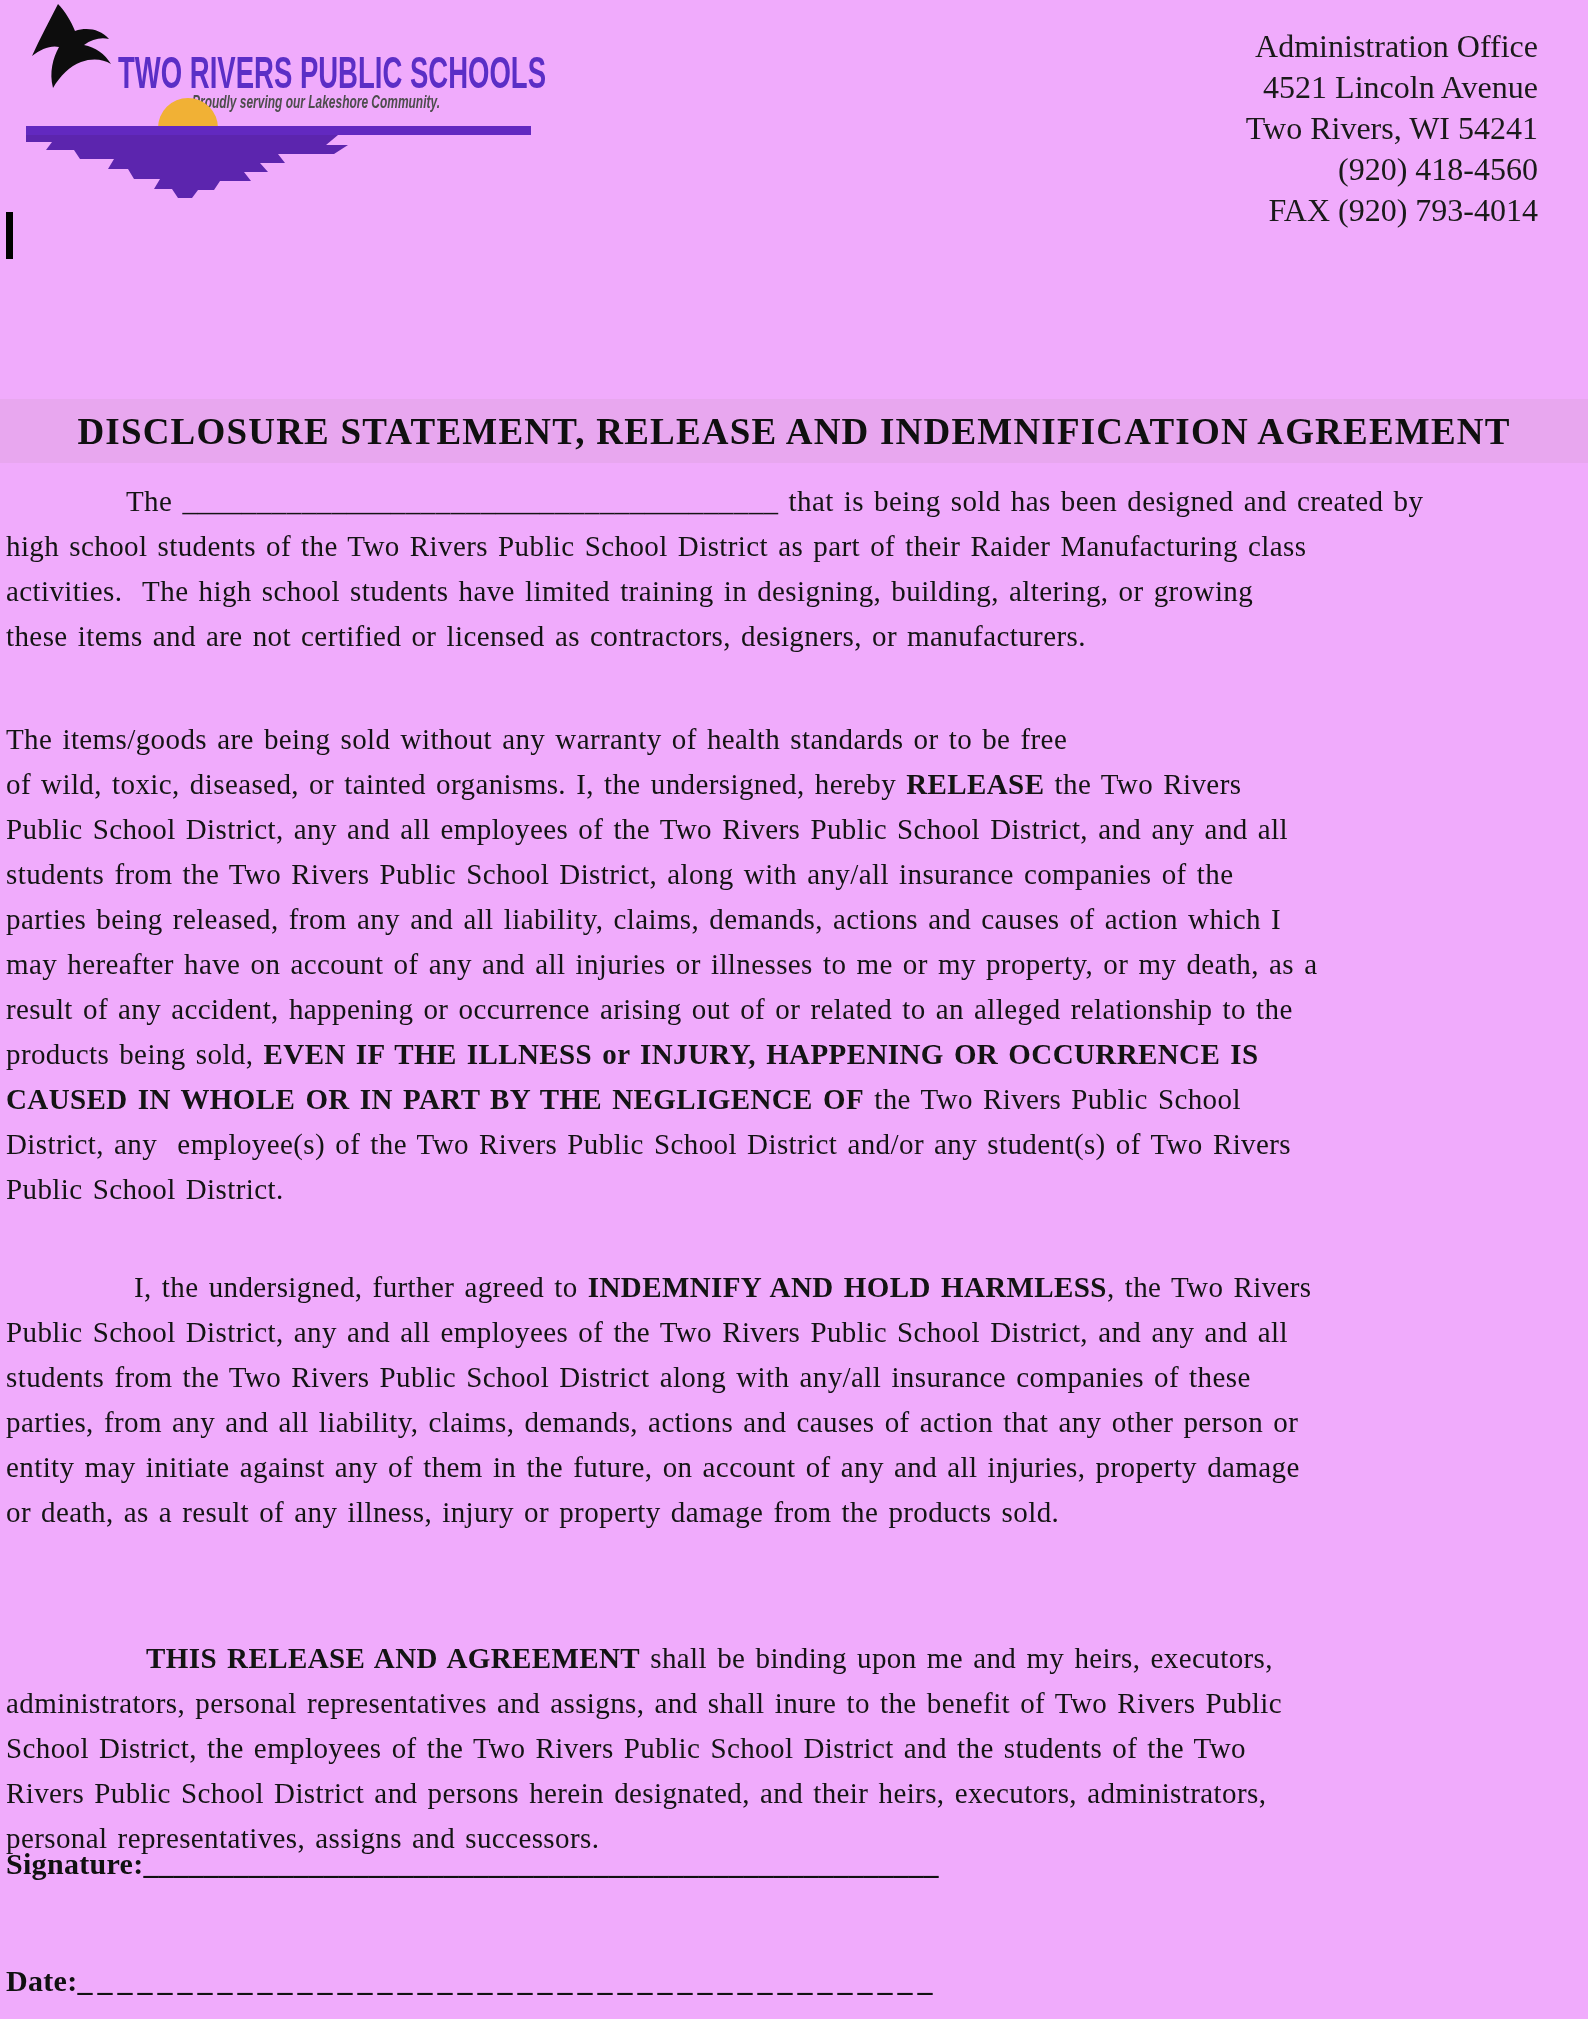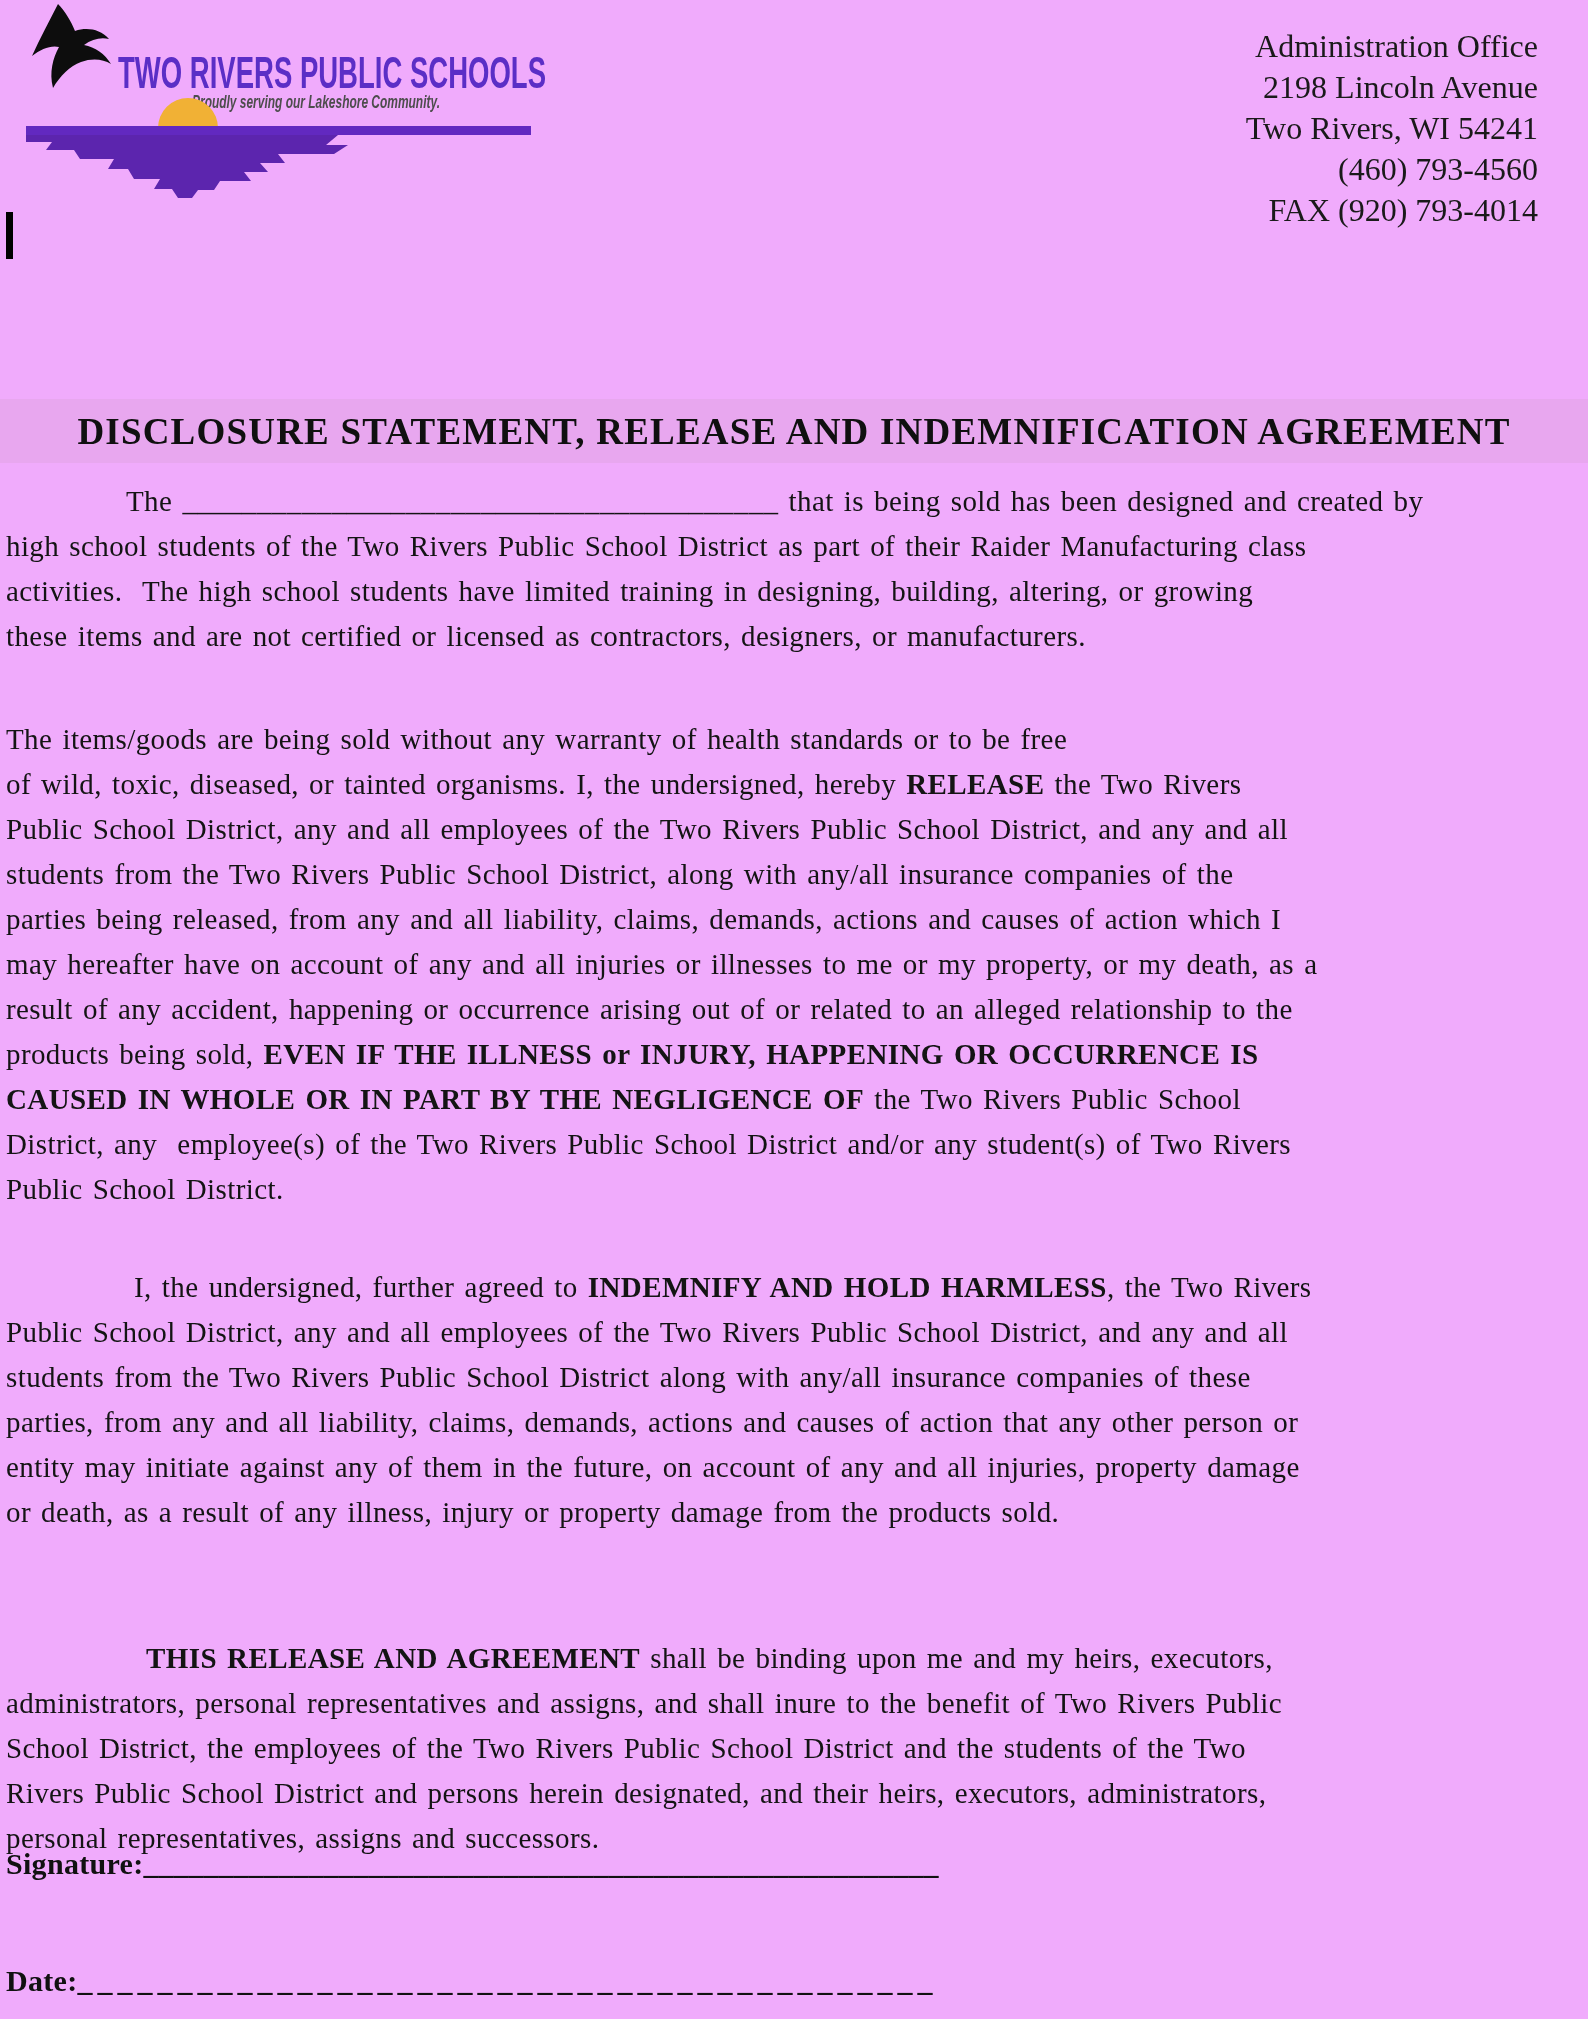--- a/index.html
+++ b/index.html
@@ -59,21 +59,21 @@
          C84,37 93,35 101,37 C92,27 79,25 67,29 C63,19 57,9 50,2 Z"></path>
     <text x="110" y="86" font-family="Liberation Sans, sans-serif" font-weight="bold" font-size="44" fill="#5b2ec6" textLength="428" lengthAdjust="spacingAndGlyphs">TWO RIVERS PUBLIC SCHOOLS</text>
     <text x="184" y="106" font-family="Liberation Sans, sans-serif" font-weight="bold" font-style="italic" font-size="17.5" fill="#4d4d4d" textLength="248" lengthAdjust="spacingAndGlyphs">Proudly serving our Lakeshore Community.</text>
     <path fill="#f1b135" d="M150,126 A30,30 0 0 1 210,126 L150,126 Z"></path>
     <rect x="18" y="124" width="505" height="9" fill="#6229c0"></rect>
     <polygon fill="#5c25ae" points="18,133 330,133 318,143 340,143 326,152 270,152 277,161 252,161 260,170
               236,170 243,179 212,179 206,188 190,188 184,196 170,196 164,187 146,187
               152,177 126,177 120,167 100,167 106,157 72,157 66,148 38,148 44,140 18,140"></polygon>
   </svg>
 
-  <div class="address"><span>Administration Office</span><br><span>2198 Lincoln Avenue</span><br><span>Two Rivers, WI 54241</span><br><span>(460) 793-4560</span><br><span>FAX (920) 793-4014</span></div>
+  <div class="address"><span>Administration Office</span><br><span>4521 Lincoln Avenue</span><br><span>Two Rivers, WI 54241</span><br><span>(920) 418-4560</span><br><span>FAX (920) 793-4014</span></div>
 
   <div class="text-cursor"></div>
 
   <div class="title-band"></div>
   <div class="doc-title">DISCLOSURE STATEMENT, RELEASE AND INDEMNIFICATION AGREEMENT</div>
 
   <div class="para p1"><span>The </span><span>________________________________________</span><span> that is being sold has been designed and created by</span><br><span>high school students of the Two Rivers Public School District as part of their Raider Manufacturing class</span><br><span>activities.  The high school students have limited training in designing, building, altering, or growing</span><br><span>these items and are not certified or licensed as contractors, designers, or manufacturers.</span></div>
   <div class="para p2"><span>The items/goods are being sold without any warranty of health standards or to be free</span><br><span>of wild, toxic, diseased, or tainted organisms. I, the undersigned, hereby </span><span class="seg-bold">RELEASE</span><span> the Two Rivers</span><br><span>Public School District, any and all employees of the Two Rivers Public School District, and any and all</span><br><span>students from the Two Rivers Public School District, along with any/all insurance companies of the</span><br><span>parties being released, from any and all liability, claims, demands, actions and causes of action which I</span><br><span>may hereafter have on account of any and all injuries or illnesses to me or my property, or my death, as a</span><br><span>result of any accident, happening or occurrence arising out of or related to an alleged relationship to the</span><br><span>products being sold, </span><span class="seg-bold">EVEN IF THE ILLNESS or INJURY, HAPPENING OR OCCURRENCE IS</span><br><span class="seg-bold">CAUSED IN WHOLE OR IN PART BY THE NEGLIGENCE OF</span><span> the Two Rivers Public School</span><br><span>District, any  employee(s) of the Two Rivers Public School District and/or any student(s) of Two Rivers</span><br><span>Public School District.</span></div>
   <div class="para p3"><span>I, the undersigned, further agreed to </span><span class="seg-bold">INDEMNIFY AND HOLD HARMLESS</span><span>, the Two Rivers</span><br><span>Public School District, any and all employees of the Two Rivers Public School District, and any and all</span><br><span>students from the Two Rivers Public School District along with any/all insurance companies of these</span><br><span>parties, from any and all liability, claims, demands, actions and causes of action that any other person or</span><br><span>entity may initiate against any of them in the future, on account of any and all injuries, property damage</span><br><span>or death, as a result of any illness, injury or property damage from the products sold.</span></div>
   <div class="para p4"><span class="seg-bold">THIS RELEASE AND AGREEMENT</span><span> shall be binding upon me and my heirs, executors,</span><br><span>administrators, personal representatives and assigns, and shall inure to the benefit of Two Rivers Public</span><br><span>School District, the employees of the Two Rivers Public School District and the students of the Two</span><br><span>Rivers Public School District and persons herein designated, and their heirs, executors, administrators,</span><br><span>personal representatives, assigns and successors.</span></div>

